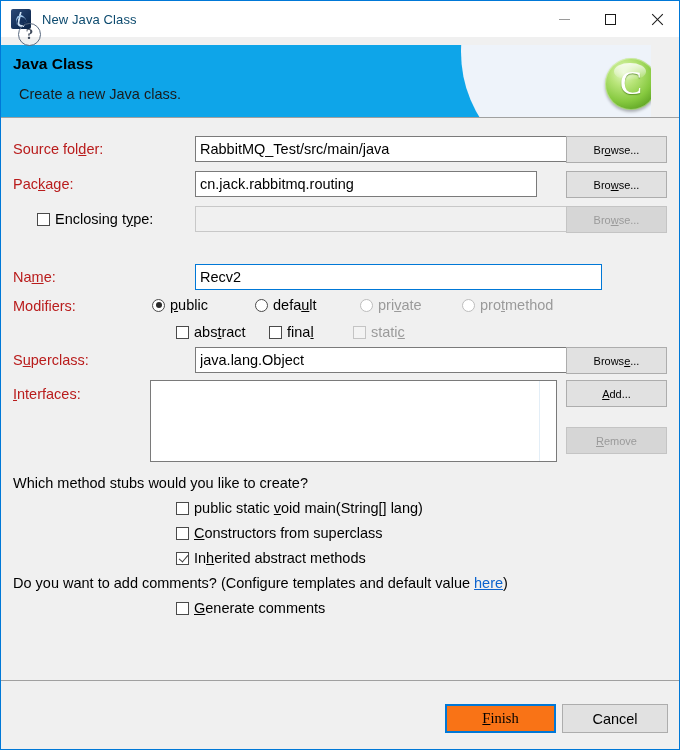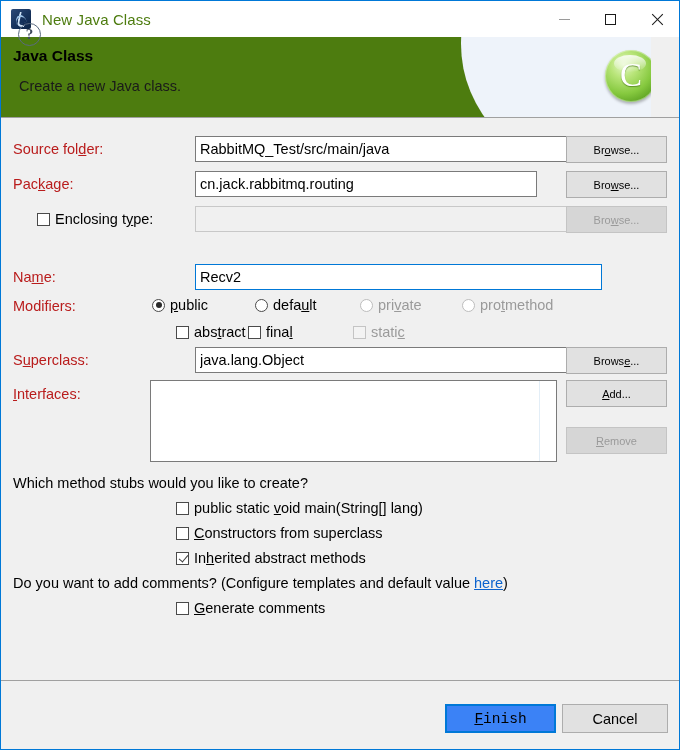--- a/index.html
+++ b/index.html
@@ -55,22 +55,22 @@
     content: "";
     position: absolute;
     left: 4px; top: 6px;
     width: 11px; height: 7px;
     border-top: 2px solid #9ec4e8;
     border-radius: 50% 50% 0 0 / 100% 100% 0 0;
     transform: rotate(-18deg);
   }
   .title-text {
     margin-left: 11px;
-    font-size: 15px;
-    color: #4d7c0f;
+    font-size: 13px;
+    color: #0c4a6e;
     letter-spacing: 0.1px;
     white-space: nowrap;
   }
   .winbtns {
     margin-left: auto;
     display: flex;
     height: 36px;
   }
   .winbtn {
     width: 46px;
@@ -102,24 +102,24 @@
     left: 0; top: 6px;
     width: 15px; height: 1px;
     background: #1a1a1a;
   }
   .winbtn .gl-close::before { transform: rotate(45deg); }
   .winbtn .gl-close::after  { transform: rotate(-45deg); }
 
   
   .header {
     position: absolute;
-    left: 0; top: 36px;
+    left: 0; top: 44px;
     width: 650px;
     height: 80px;
-    background: #4d7c0f;
+    background: #0ea5e9;
     overflow: hidden;
   }
   .header-swoosh {
     position: absolute;
     right: -60px; top: -118px;
     width: 250px; height: 250px;
     border-radius: 50%;
     background: #eef3fa;
   }
   .header-swoosh2 {
@@ -345,24 +345,24 @@
     display: flex;
     align-items: center;
     justify-content: center;
     font-family: "Liberation Serif", serif;
   }
   .btn-finish {
     position: absolute;
     left: 444px; top: 703px;
     width: 111px; height: 29px;
     box-sizing: border-box;
-    background: #3b82f6;
+    background: #f97316;
     border: 2px solid #0078d7;
     font-size: 14.5px;
-    font-family: Liberation Mono, monospace;
+    font-family: Liberation Serif, serif;
     color: #000000;
     cursor: default;
   }
   .btn-cancel {
     position: absolute;
     left: 561px; top: 703px;
     width: 106px; height: 29px;
     box-sizing: border-box;
     background: #e1e1e1;
     border: 1px solid #adadad;
@@ -440,21 +440,21 @@
     </div>
     <div class="radio-row" style="left:461px; top:179px;">
       <span class="radio disabled"></span>
       <span class="radio-label dim"><span>pro</span><span class="u">t</span><span>method</span></span>
     </div>
 
     <div class="check-row" style="left:151px; top:206px;">
       <span class="cbox"></span>
       <span class="cbox-label"><span>abs</span><span class="u">t</span><span>ract</span></span>
     </div>
-    <div class="check-row" style="left:223px; top:206px;">
+    <div class="check-row" style="left:244px; top:206px;">
       <span class="cbox"></span>
       <span class="cbox-label"><span>fina</span><span class="u">l</span><span></span></span>
     </div>
     <div class="check-row" style="left:328px; top:206px;">
       <span class="cbox disabled"></span>
       <span class="cbox-label dim"><span>stati</span><span class="u">c</span><span></span></span>
     </div>
 
     <div class="lbl" style="left:12px; top:234px;"><span>S</span><span class="u">u</span><span>perclass:</span></div>
     <input class="field" style="left: 149px; top: 229px; width: 407px; height: 26px;" value="java.lang.Object">

